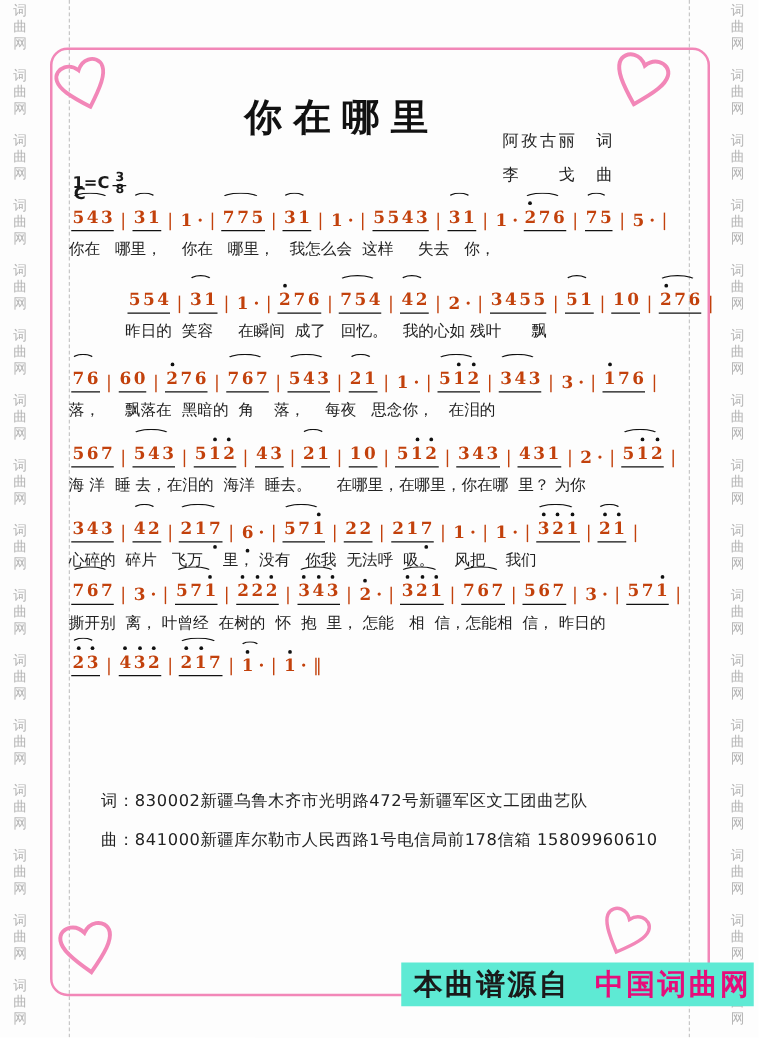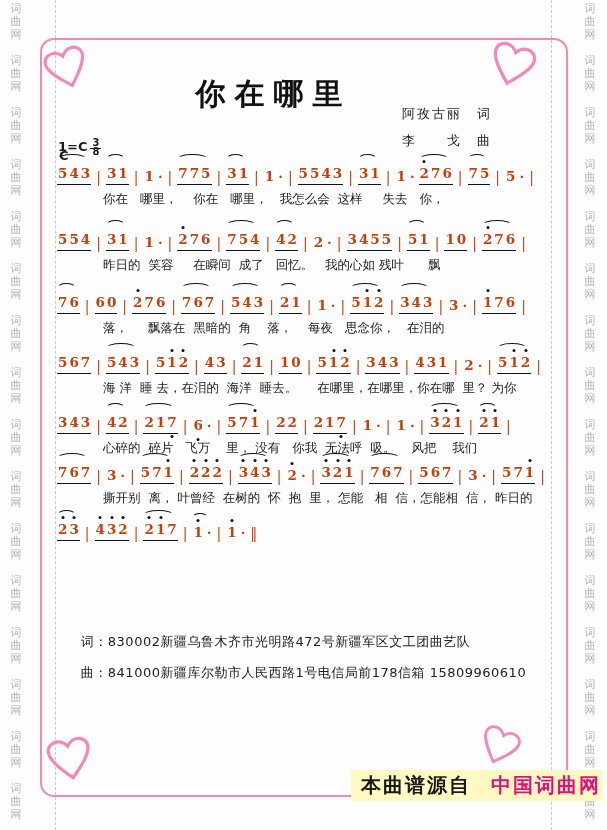--- a/index.html
+++ b/index.html
@@ -39,27 +39,27 @@
          border:1.5px solid transparent;border-top:1.5px solid #111;border-radius:50%;}
   .dg{display:inline-block;}
   .dg.u{border-bottom:1.4px solid #111;padding-bottom:2px;}
   .n{position:relative;display:inline-block;font-size:13.5px;padding:0 1px;line-height:15px;}
   .n i{position:absolute;left:50%;transform:translateX(-50%);width:3px;height:3px;
        background:#111;border-radius:50%;}
   .n i.hi{top:-6px;} .n i.lo{bottom:-8px;}
   .ad{display:inline-block;font-size:13.5px;margin-left:3px;font-weight:bold;}
   .bl{display:inline-block;margin:0 3px;font-size:14px;font-weight:normal;vertical-align:bottom;line-height:16px;}
   .lyr{margin-top:4px;font-size:12.5px;white-space:pre;color:#222;
-       font-family:"DejaVu Sans","Liberation Sans",sans-serif;margin-left:48px;}
+       font-family:"DejaVu Sans","Liberation Sans",sans-serif;}
   
   .contact{position:absolute;left:0;right:0;top:590px;text-align:center;}
   .contact .inner{display:inline-block;text-align:left;font-size:13px;line-height:31px;
                   letter-spacing:0.5px;color:#222;margin-top:36px;}
-  .footer{position:absolute;right:4px;top:770px;background:#fef9c3;padding:2px 2px 2px 10px;
-          font-size:20px;font-weight:bold;letter-spacing:2px;white-space:nowrap;}
+  .footer{position:absolute;right:4px;top:770px;background:#5eead4;padding:2px 2px 2px 10px;
+          font-size:23px;font-weight:bold;letter-spacing:2px;white-space:nowrap;}
   .footer .site{color:#e60d7a;margin-left:20px;}
 </style>
 </head>
 <body>
 
 <div class="page">
 
   <div class="dash dash-l"></div>
   <div class="dash dash-r"></div>
   <div class="wm wm-l" id="wm-l">
@@ -124,21 +124,21 @@
     <div>阿孜古丽　词</div>
     <div>李　　戈　曲</div>
   </div>
 
   <div id="score">
       <div class="sys" style="top: 150px;">
         <span class="chord">C</span>
         <div class="notes"><span class="grp arc"><span class="dg u"><span class="n">5</span><span class="n">4</span><span class="n">3</span></span></span><span class="bl">|</span><span class="grp arc"><span class="dg u"><span class="n">3</span><span class="n">1</span></span></span><span class="bl">|</span><span class="grp"><span class="dg"><span class="n">1</span></span><span class="ad">·</span></span><span class="bl">|</span><span class="grp arc"><span class="dg u"><span class="n">7</span><span class="n">7</span><span class="n">5</span></span></span><span class="bl">|</span><span class="grp arc"><span class="dg u"><span class="n">3</span><span class="n">1</span></span></span><span class="bl">|</span><span class="grp"><span class="dg"><span class="n">1</span></span><span class="ad">·</span></span><span class="bl">|</span><span class="grp"><span class="dg u"><span class="n">5</span><span class="n">5</span><span class="n">4</span><span class="n">3</span></span></span><span class="bl">|</span><span class="grp arc"><span class="dg u"><span class="n">3</span><span class="n">1</span></span></span><span class="bl">|</span><span class="grp"><span class="dg"><span class="n">1</span></span><span class="ad">·</span></span><span class="grp arc"><span class="dg u"><span class="n">2<i class="hi"></i></span><span class="n">7</span><span class="n">6</span></span></span><span class="bl">|</span><span class="grp arc"><span class="dg u"><span class="n">7</span><span class="n">5</span></span></span><span class="bl">|</span><span class="grp"><span class="dg"><span class="n">5</span></span><span class="ad">·</span></span><span class="bl">|</span></div>
         <div class="lyr">你在   哪里，    你在   哪里，   我怎么会  这样     失去   你，</div>
       </div>
-      <div class="sys" style="top: 216px;">
+      <div class="sys" style="top: 216px; padding-left: 45px;">
         <div class="notes"><span class="grp"><span class="dg u"><span class="n">5</span><span class="n">5</span><span class="n">4</span></span></span><span class="bl">|</span><span class="grp arc"><span class="dg u"><span class="n">3</span><span class="n">1</span></span></span><span class="bl">|</span><span class="grp"><span class="dg"><span class="n">1</span></span><span class="ad">·</span></span><span class="bl">|</span><span class="grp"><span class="dg u"><span class="n">2<i class="hi"></i></span><span class="n">7</span><span class="n">6</span></span></span><span class="bl">|</span><span class="grp arc"><span class="dg u"><span class="n">7</span><span class="n">5</span><span class="n">4</span></span></span><span class="bl">|</span><span class="grp arc"><span class="dg u"><span class="n">4</span><span class="n">2</span></span></span><span class="bl">|</span><span class="grp"><span class="dg"><span class="n">2</span></span><span class="ad">·</span></span><span class="bl">|</span><span class="grp"><span class="dg u"><span class="n">3</span><span class="n">4</span><span class="n">5</span><span class="n">5</span></span></span><span class="bl">|</span><span class="grp arc"><span class="dg u"><span class="n">5</span><span class="n">1</span></span></span><span class="bl">|</span><span class="grp"><span class="dg u"><span class="n">1</span><span class="n">0</span></span></span><span class="bl">|</span><span class="grp arc"><span class="dg u"><span class="n">2<i class="hi"></i></span><span class="n">7</span><span class="n">6</span></span></span><span class="bl">|</span></div>
         <div class="lyr">昨日的  笑容     在瞬间  成了   回忆。   我的心如 残叶      飘</div>
       </div>
       <div class="sys" style="top: 279px;">
         <div class="notes"><span class="grp arc"><span class="dg u"><span class="n">7</span><span class="n">6</span></span></span><span class="bl">|</span><span class="grp"><span class="dg u"><span class="n">6</span><span class="n">0</span></span></span><span class="bl">|</span><span class="grp"><span class="dg u"><span class="n">2<i class="hi"></i></span><span class="n">7</span><span class="n">6</span></span></span><span class="bl">|</span><span class="grp arc"><span class="dg u"><span class="n">7</span><span class="n">6</span><span class="n">7</span></span></span><span class="bl">|</span><span class="grp arc"><span class="dg u"><span class="n">5</span><span class="n">4</span><span class="n">3</span></span></span><span class="bl">|</span><span class="grp arc"><span class="dg u"><span class="n">2</span><span class="n">1</span></span></span><span class="bl">|</span><span class="grp"><span class="dg"><span class="n">1</span></span><span class="ad">·</span></span><span class="bl">|</span><span class="grp arc"><span class="dg u"><span class="n">5</span><span class="n">1<i class="hi"></i></span><span class="n">2<i class="hi"></i></span></span></span><span class="bl">|</span><span class="grp arc"><span class="dg u"><span class="n">3</span><span class="n">4</span><span class="n">3</span></span></span><span class="bl">|</span><span class="grp"><span class="dg"><span class="n">3</span></span><span class="ad">·</span></span><span class="bl">|</span><span class="grp"><span class="dg u"><span class="n">1<i class="hi"></i></span><span class="n">7</span><span class="n">6</span></span></span><span class="bl">|</span></div>
         <div class="lyr">落，     飘落在  黑暗的  角    落，    每夜   思念你，   在泪的</div>
       </div>
       <div class="sys" style="top: 339px;">
         <div class="notes"><span class="grp"><span class="dg u"><span class="n">5</span><span class="n">6</span><span class="n">7</span></span></span><span class="bl">|</span><span class="grp arc"><span class="dg u"><span class="n">5</span><span class="n">4</span><span class="n">3</span></span></span><span class="bl">|</span><span class="grp"><span class="dg u"><span class="n">5</span><span class="n">1<i class="hi"></i></span><span class="n">2<i class="hi"></i></span></span></span><span class="bl">|</span><span class="grp"><span class="dg u"><span class="n">4</span><span class="n">3</span></span></span><span class="bl">|</span><span class="grp arc"><span class="dg u"><span class="n">2</span><span class="n">1</span></span></span><span class="bl">|</span><span class="grp"><span class="dg u"><span class="n">1</span><span class="n">0</span></span></span><span class="bl">|</span><span class="grp"><span class="dg u"><span class="n">5</span><span class="n">1<i class="hi"></i></span><span class="n">2<i class="hi"></i></span></span></span><span class="bl">|</span><span class="grp"><span class="dg u"><span class="n">3</span><span class="n">4</span><span class="n">3</span></span></span><span class="bl">|</span><span class="grp"><span class="dg u"><span class="n">4</span><span class="n">3</span><span class="n">1</span></span></span><span class="bl">|</span><span class="grp"><span class="dg"><span class="n">2</span></span><span class="ad">·</span></span><span class="bl">|</span><span class="grp arc"><span class="dg u"><span class="n">5</span><span class="n">1<i class="hi"></i></span><span class="n">2<i class="hi"></i></span></span></span><span class="bl">|</span></div>
         <div class="lyr">海 洋  睡 去，在泪的  海洋  睡去。     在哪里，在哪里，你在哪  里？ 为你</div>

